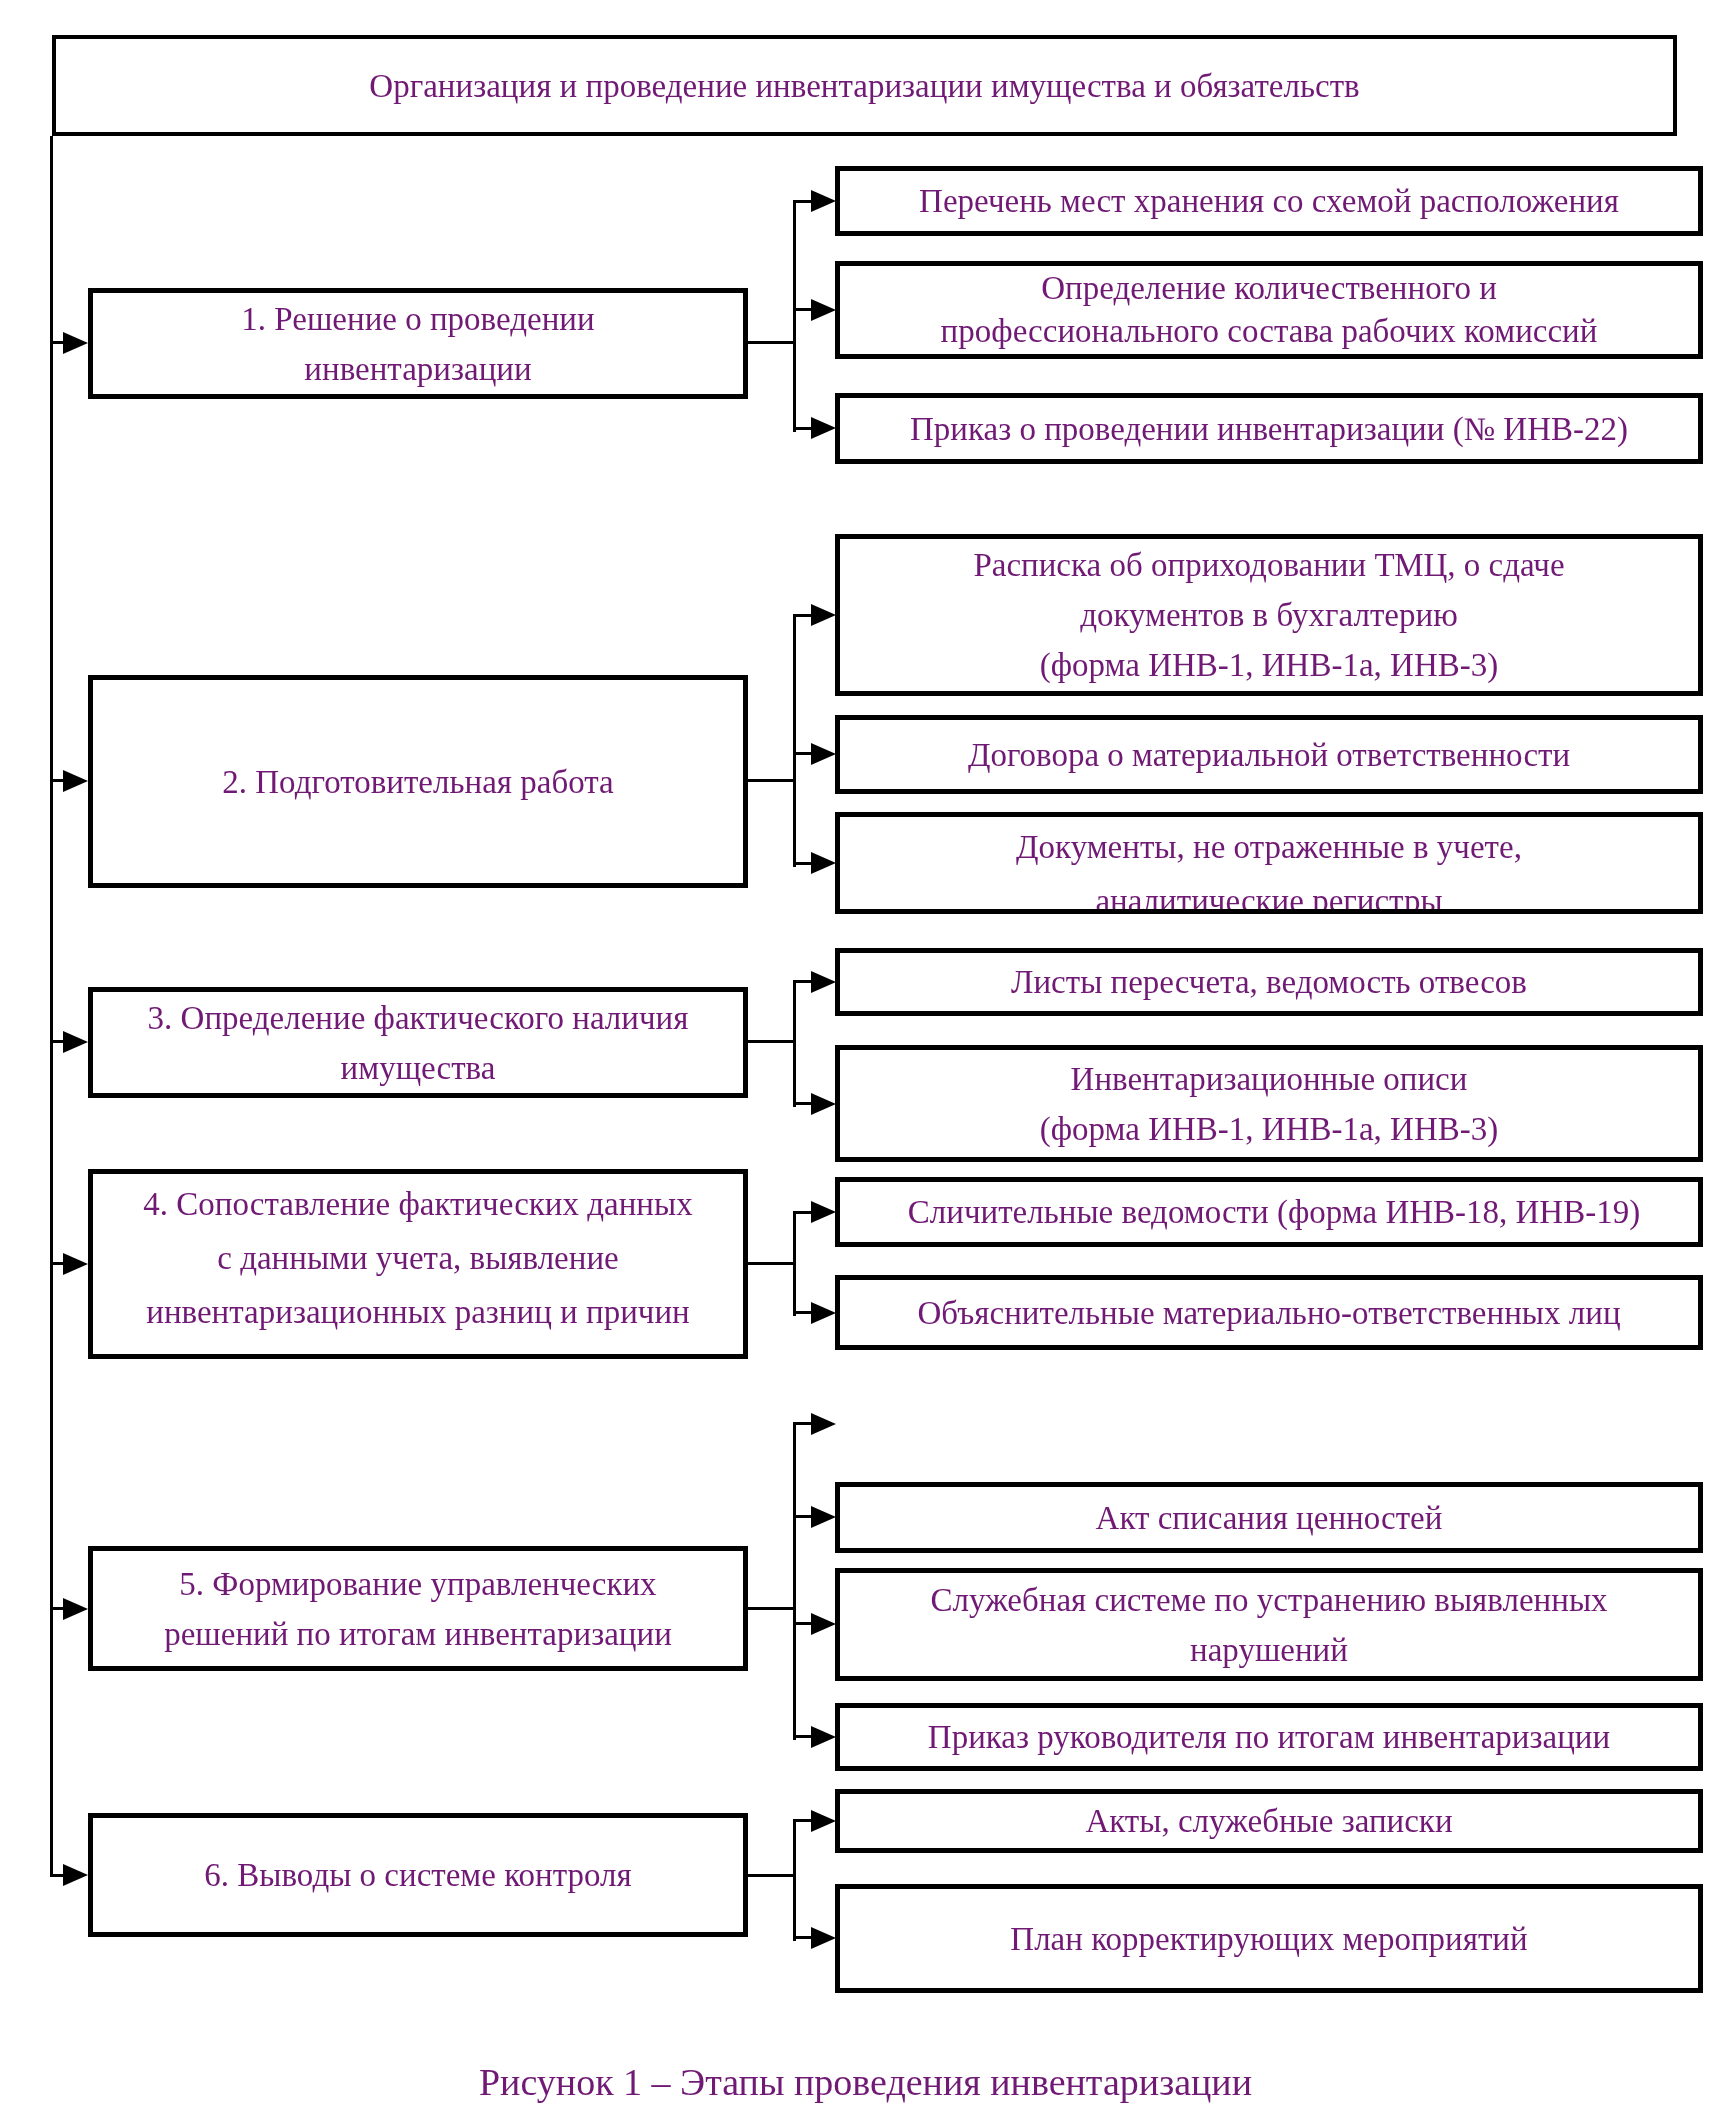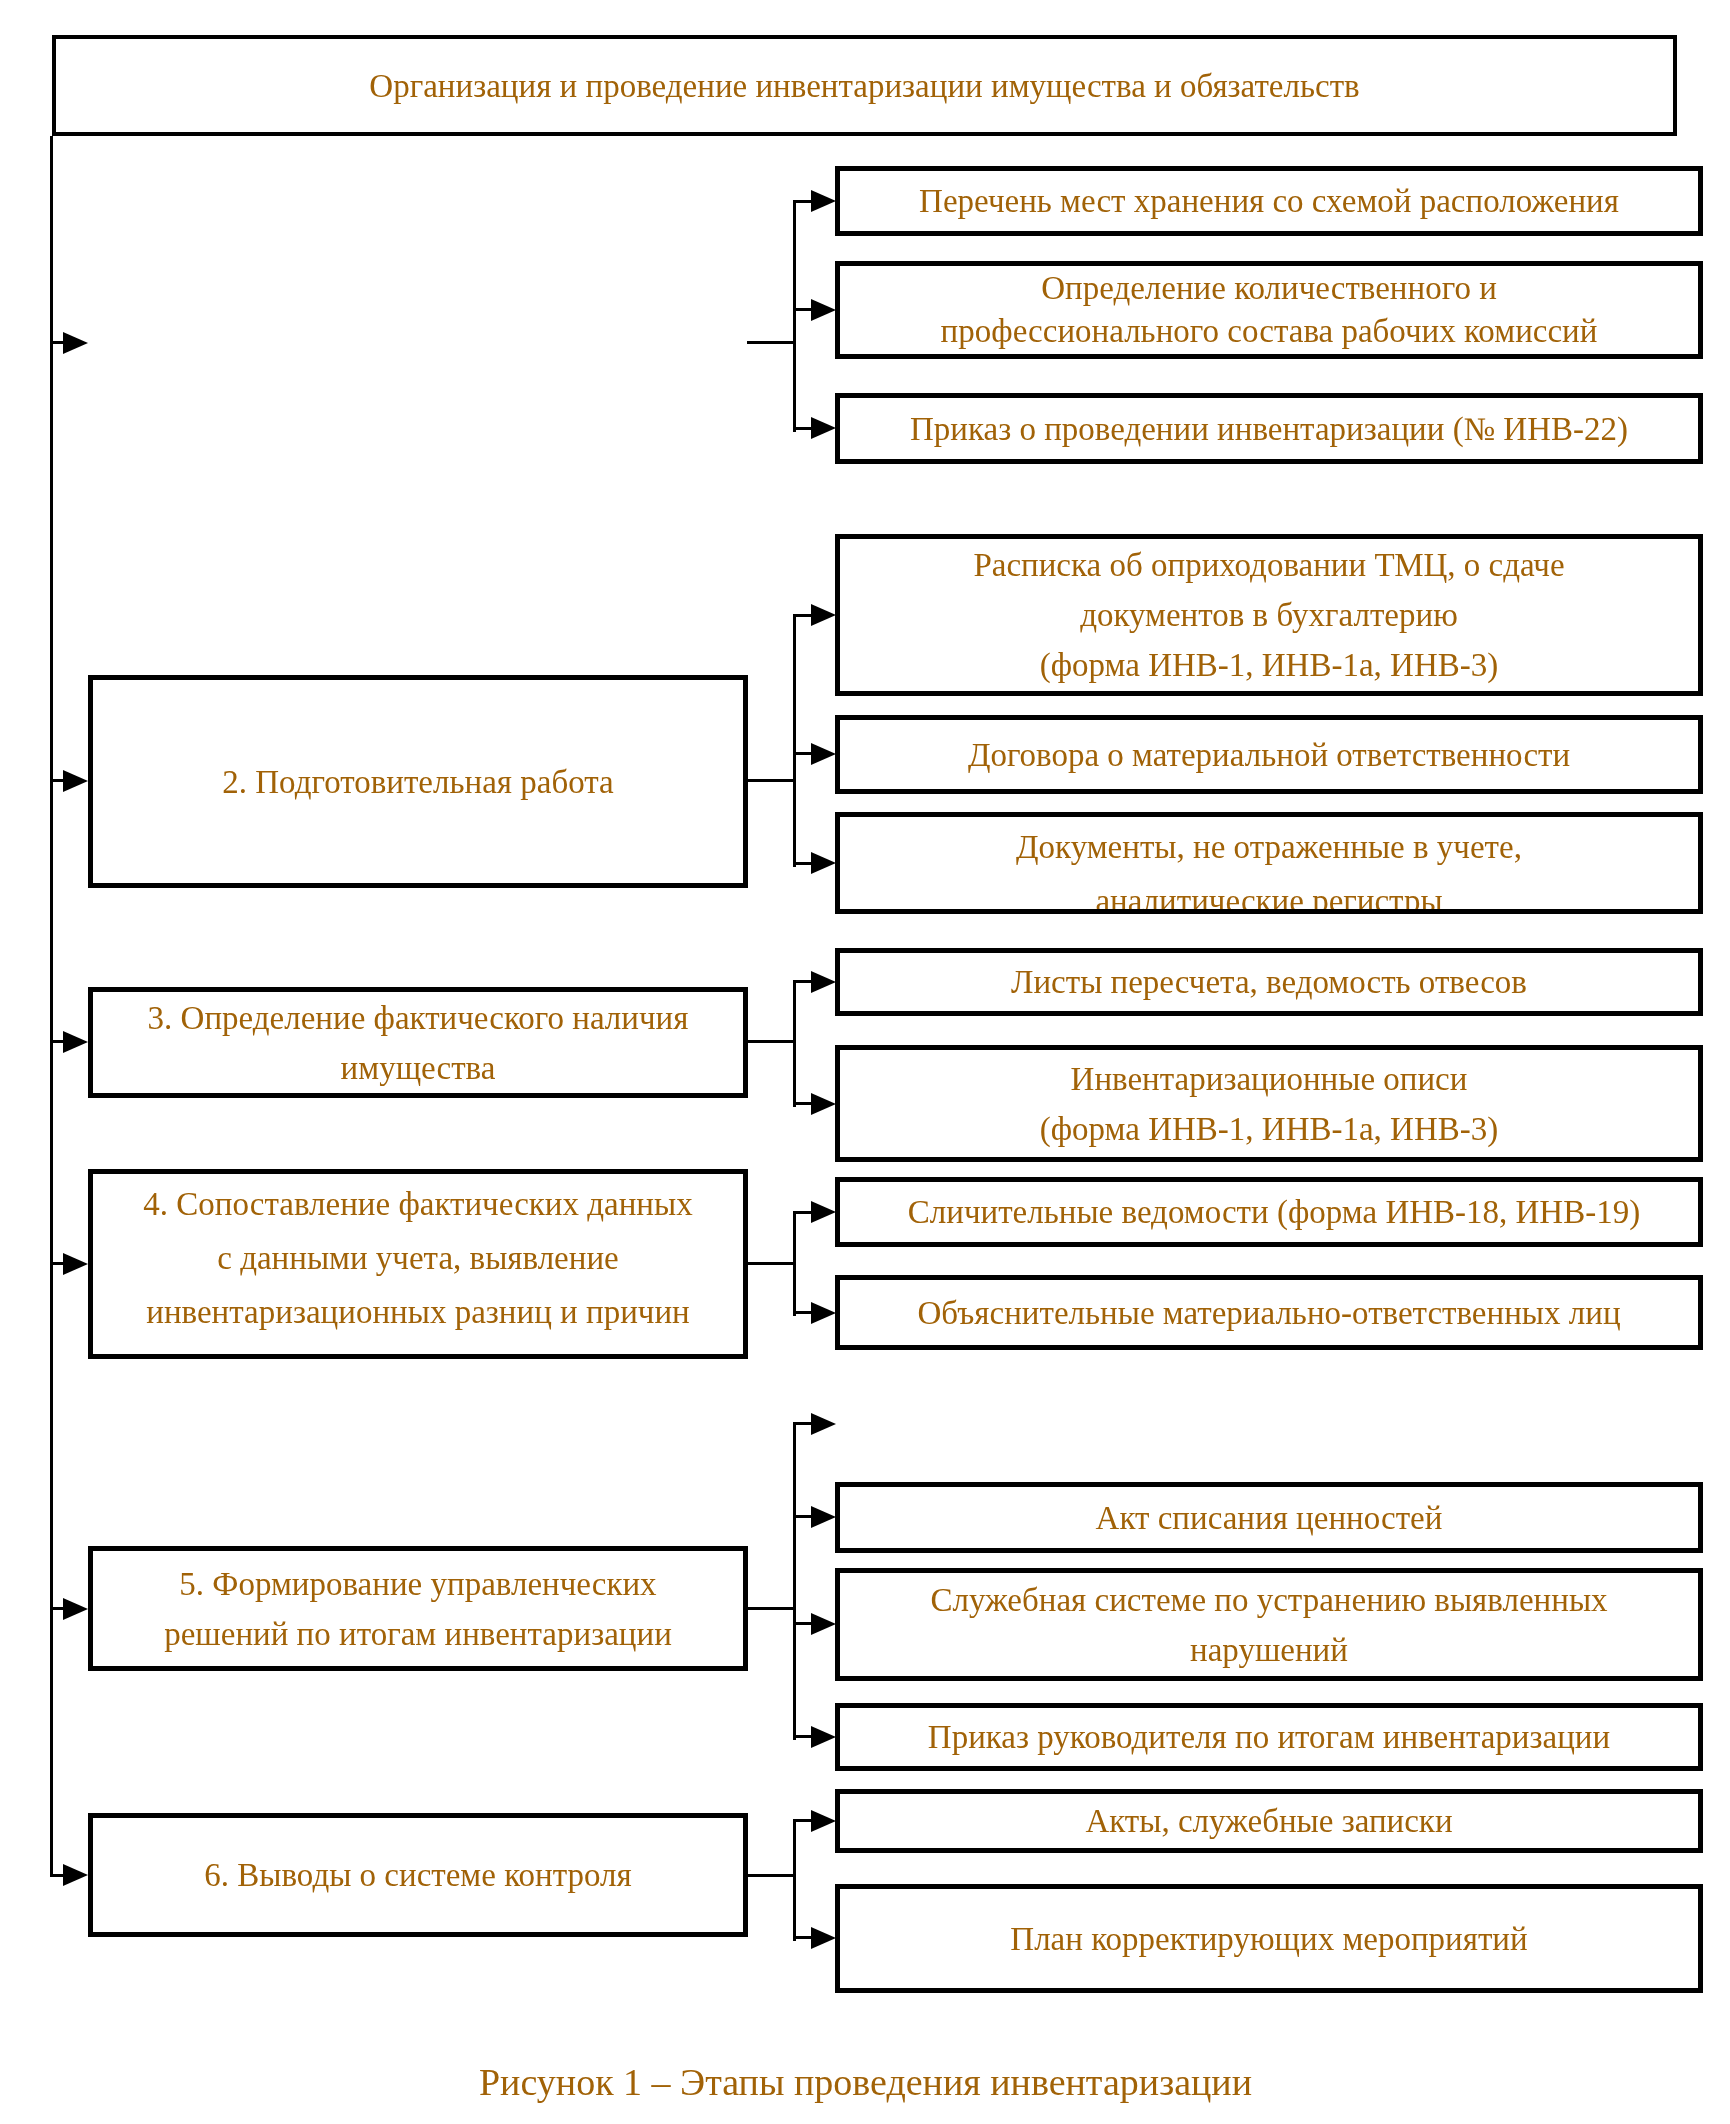--- a/index.html
+++ b/index.html
@@ -1,21 +1,21 @@
 <!DOCTYPE html>
 <html style="font-size:13.4px"><head>
 <meta charset="utf-8">
 <style>
   html,body{margin:0;padding:0;background:#ffffff;}
   #canvas{
     position:relative;
     width:1731px;height:2125px;
     background:#ffffff;
     font-family:"Liberation Serif","DejaVu Serif",serif;
-    color:#a16207;
+    color:#701a75;
   }
   .box{
     position:absolute;
     box-sizing:border-box;
     border:5px solid #000000;
     background:#ffffff;
     display:flex;
     align-items:center;
     justify-content:center;
     text-align:center;
@@ -55,20 +55,24 @@
   <div class="ah" style="left:63px;top:770px;"></div>
   <div class="hline" style="left:50px;top:1040px;width:18.4px;height:3.3px;"></div>
   <div class="ah" style="left:63px;top:1031px;"></div>
   <div class="hline" style="left:50px;top:1262px;width:18.4px;height:3.3px;"></div>
   <div class="ah" style="left:63px;top:1253px;"></div>
   <div class="hline" style="left:50px;top:1607px;width:18.4px;height:3.3px;"></div>
   <div class="ah" style="left:63px;top:1598px;"></div>
   <div class="hline" style="left:50px;top:1874px;width:18.4px;height:3.3px;"></div>
   <div class="ah" style="left:63px;top:1864px;"></div>
 
+  <div class="box" style="left:88px;top:288px;width:660px;height:111px;">
+    <span class="t">1. Решение о проведении
+инвентаризации</span>
+  </div>
   <div class="box" style="left:88px;top:675px;width:660px;height:213px;">
     <span class="t">2. Подготовительная работа</span>
   </div>
   <div class="box" style="left:88px;top:987px;width:660px;height:111px;">
     <span class="t">3. Определение фактического наличия
 имущества</span>
   </div>
   <div class="box clip" style="left:88px;top:1169px;width:660px;height:190px;">
     <span class="t">4. Сопоставление фактических данных
 с данными учета, выявление

